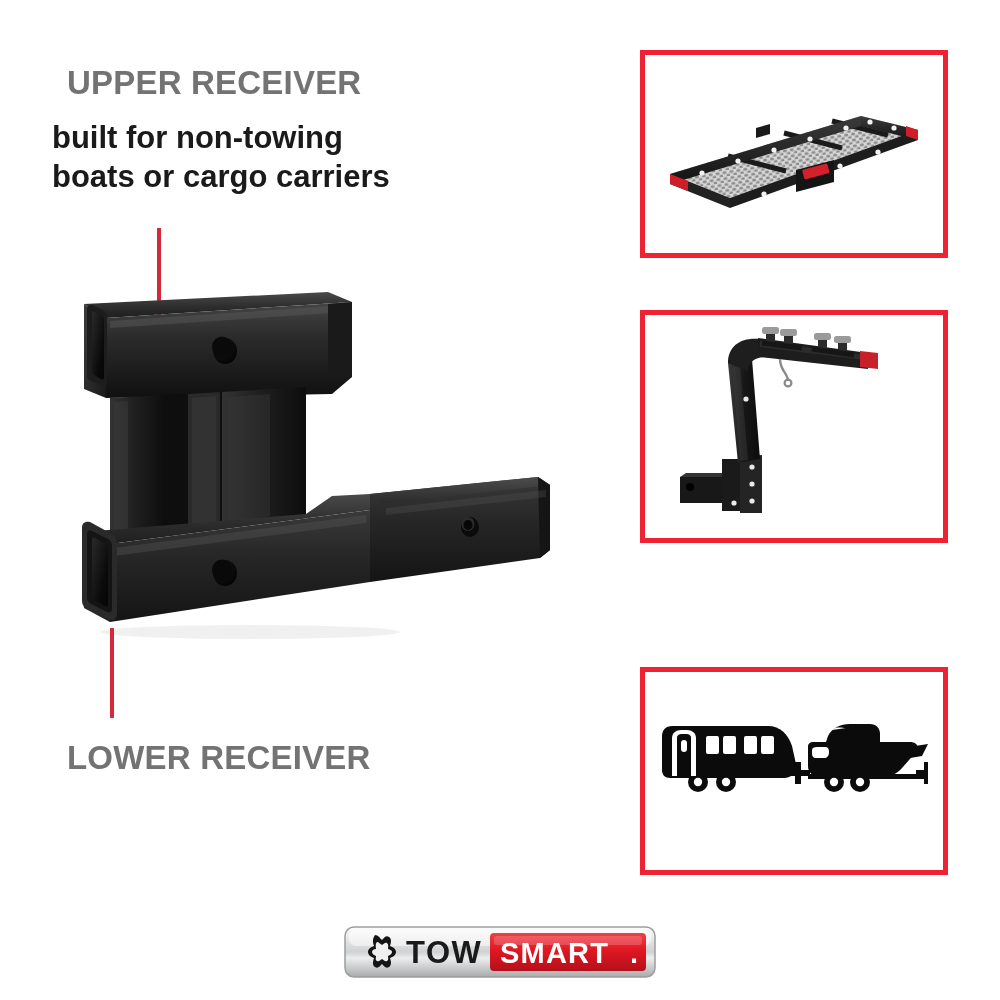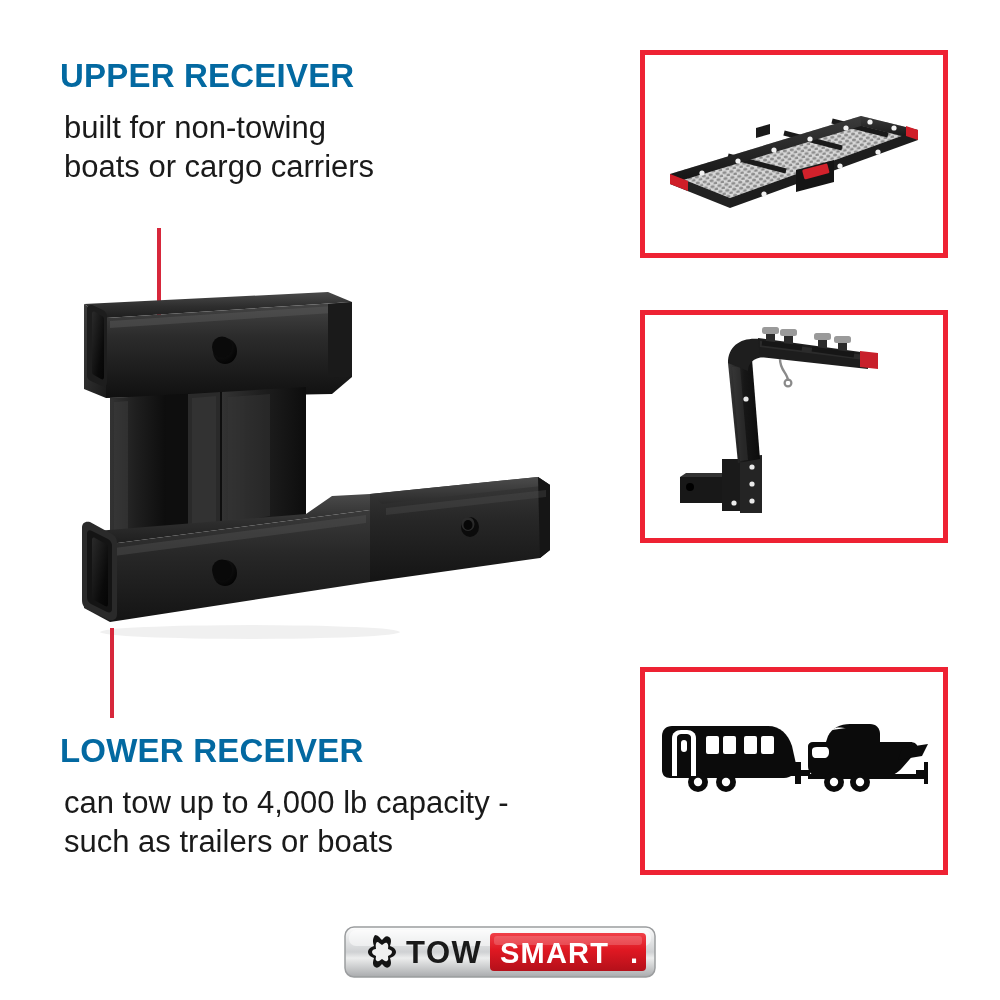--- a/index.html
+++ b/index.html
@@ -19,36 +19,36 @@
     background: #ffffff;
     overflow: hidden;
   }
 
   
   .callout { position: absolute; }
   .callout-title {
     font-size: 33px;
     font-weight: bold;
     letter-spacing: 0.2px;
-    color: #0369a1;
+    color: #737373;
     line-height: 40px;
-    margin: 8px;
+    margin: 15px;
     white-space: nowrap;
   }
   .callout-body {
     font-size: 31px;
-    font-weight: 400;
+    font-weight: 700;
     color: #1a1a1a;
     line-height: 39px;
-    margin: 12px;
+    margin: 0;
   }
   .callout-body span { display: block; white-space: nowrap; }
 
   #upper-callout { left: 52px; top: 48px; }
-  #lower-callout { left: 52px; top: 723px; }
+  #lower-callout { left: 52px; top: 723px; text-align: right; }
 
   
   .pointer-line {
     position: absolute;
     background: #D7273B;
     width: 4px;
   }
   #upper-pointer { left: 157px; top: 228px; height: 98px; }
   #lower-pointer { left: 110px; top: 628px; height: 90px; }
 
@@ -216,24 +216,20 @@
       </g>
 
       <ellipse cx="180" cy="350" rx="150" ry="7" fill="#000000" opacity="0.06"></ellipse>
     </svg>
   </div>
 
   <div class="pointer-line" id="lower-pointer"></div>
 
   <div class="callout" id="lower-callout">
     <div class="callout-title">LOWER RECEIVER</div>
-    <div class="callout-body">
-      <span>can tow up to 4,000 lb capacity -</span>
-      <span>such as trailers or boats</span>
-    </div>
   </div>
 
   <div class="panel" id="panel-cargo">
     <div class="panel-art">
       <svg width="276" height="176" viewBox="0 0 276 176" xmlns="http://www.w3.org/2000/svg">
         <defs>
           <pattern id="meshPat" width="7" height="6" patternUnits="userSpaceOnUse" patternTransform="rotate(-9)">
             <rect width="7" height="6" fill="#d8d8d8"></rect>
             <ellipse cx="2" cy="2" rx="2.1" ry="1.5" fill="#8d8d8d"></ellipse>
             <ellipse cx="5.5" cy="5" rx="2.1" ry="1.5" fill="#8d8d8d"></ellipse>

